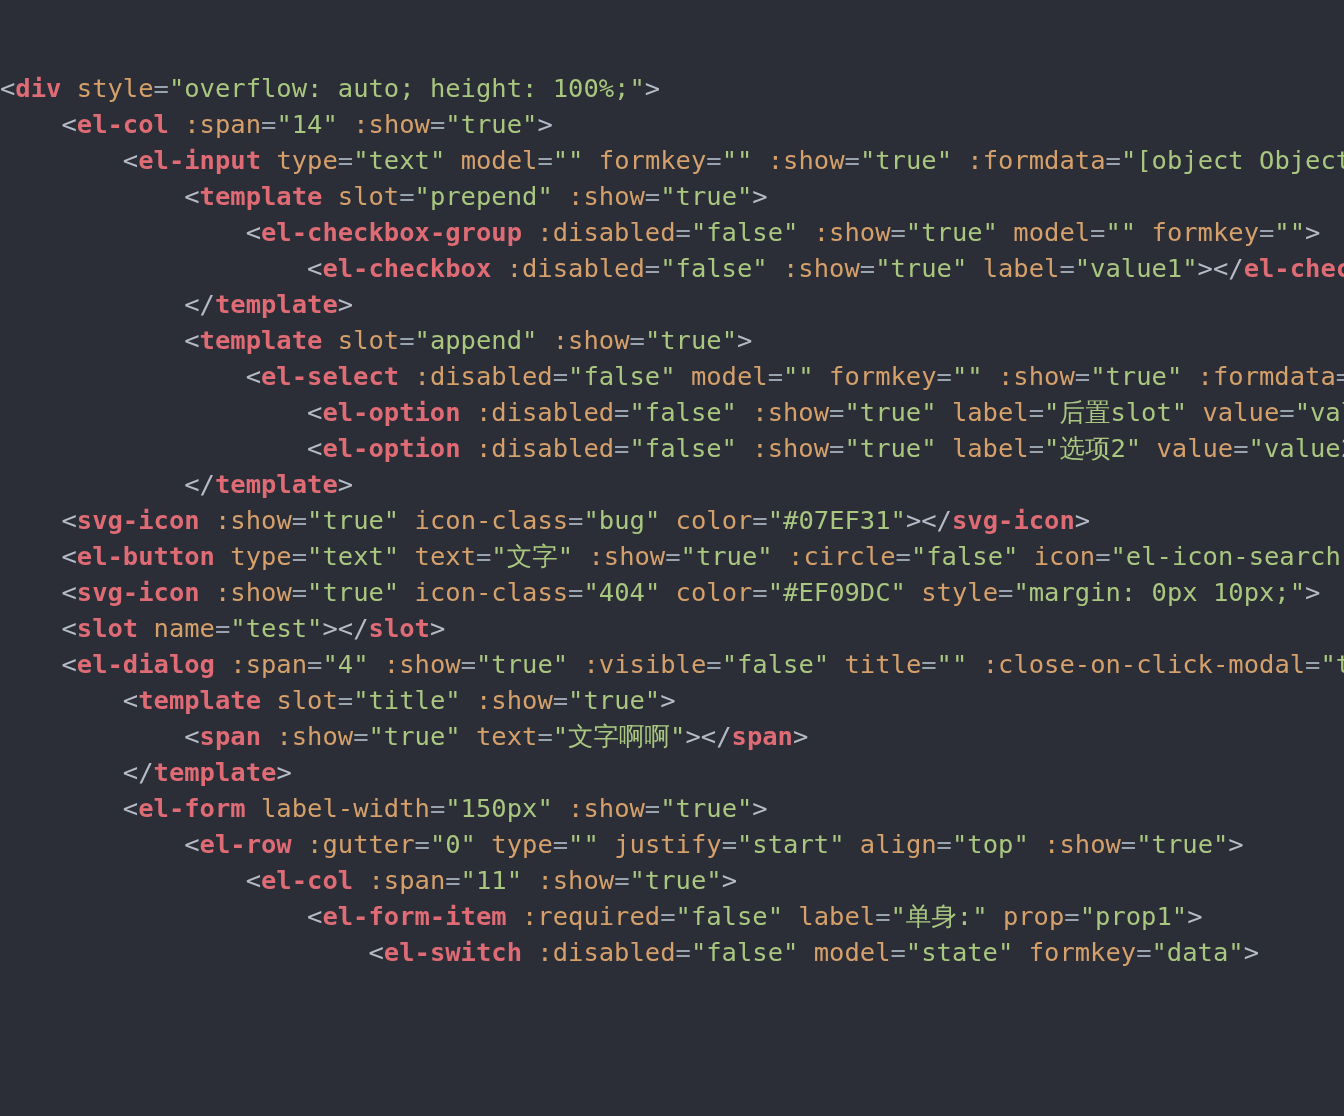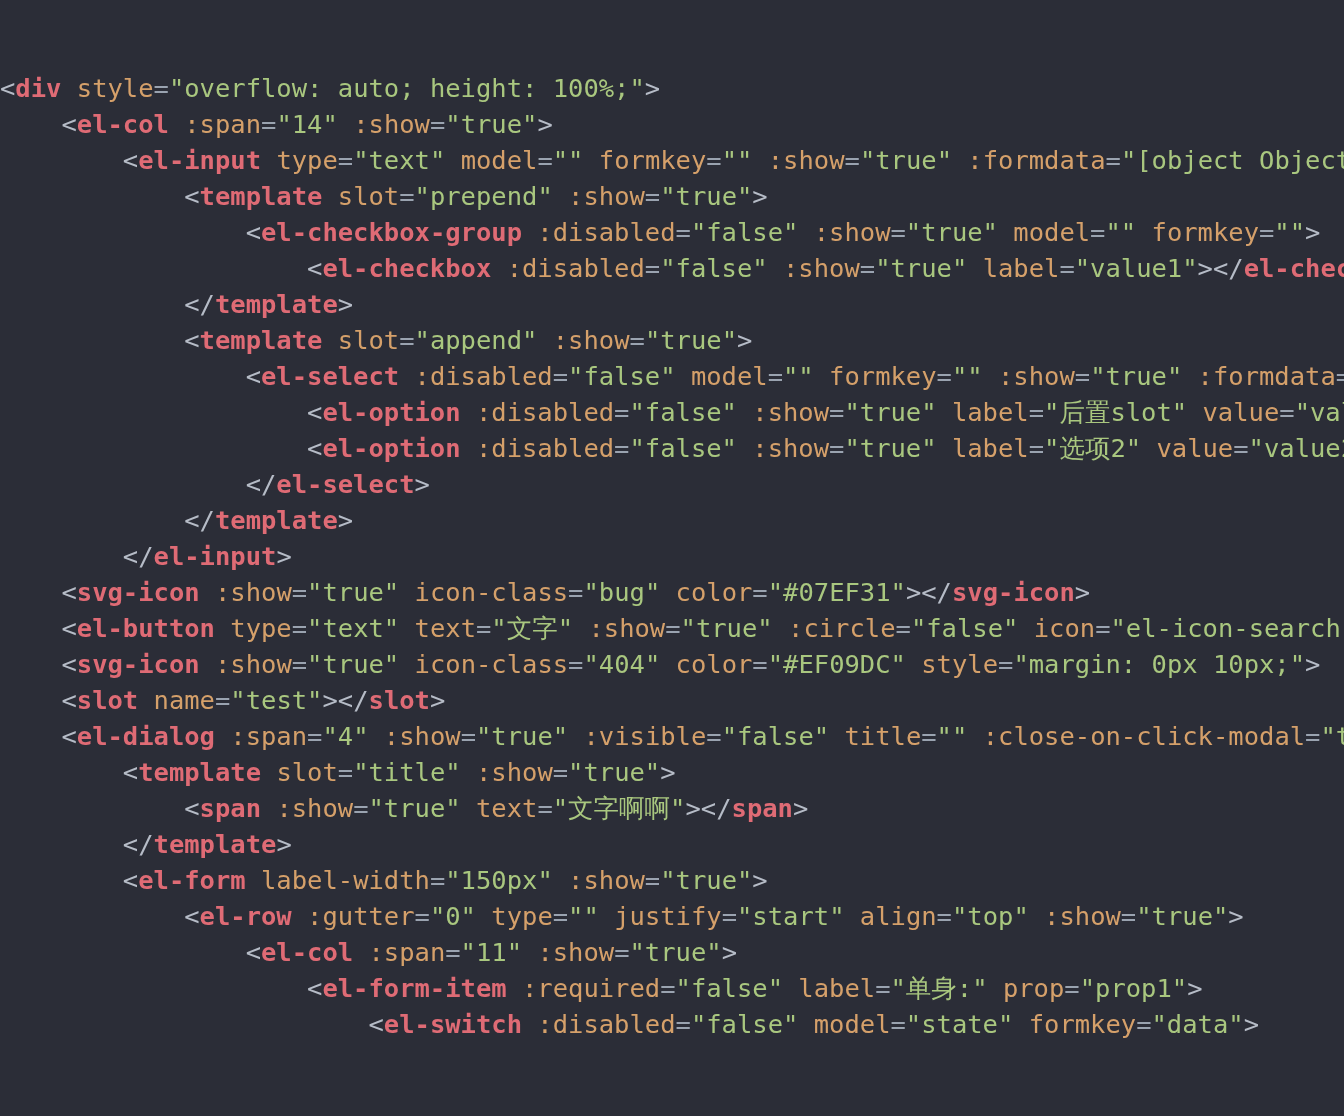--- a/index.html
+++ b/index.html
@@ -53,23 +53,21 @@
       <div class="code-line"><span>    </span><span class="tok-punct">&lt;</span><span class="tok-tag">el-col</span><span class="tok-text"> </span><span class="tok-attr">:span</span><span class="tok-eq">=</span><span class="tok-val">"14"</span><span class="tok-text"> </span><span class="tok-attr">:show</span><span class="tok-eq">=</span><span class="tok-val">"true"</span><span class="tok-punct">&gt;</span></div>
       <div class="code-line"><span>        </span><span class="tok-punct">&lt;</span><span class="tok-tag">el-input</span><span class="tok-text"> </span><span class="tok-attr">type</span><span class="tok-eq">=</span><span class="tok-val">"text"</span><span class="tok-text"> </span><span class="tok-attr">model</span><span class="tok-eq">=</span><span class="tok-val">""</span><span class="tok-text"> </span><span class="tok-attr">formkey</span><span class="tok-eq">=</span><span class="tok-val">""</span><span class="tok-text"> </span><span class="tok-attr">:show</span><span class="tok-eq">=</span><span class="tok-val">"true"</span><span class="tok-text"> </span><span class="tok-attr">:formdata</span><span class="tok-eq">=</span><span class="tok-val">"[object Object]"</span></div>
       <div class="code-line"><span>            </span><span class="tok-punct">&lt;</span><span class="tok-tag">template</span><span class="tok-text"> </span><span class="tok-attr">slot</span><span class="tok-eq">=</span><span class="tok-val">"prepend"</span><span class="tok-text"> </span><span class="tok-attr">:show</span><span class="tok-eq">=</span><span class="tok-val">"true"</span><span class="tok-punct">&gt;</span></div>
       <div class="code-line"><span>                </span><span class="tok-punct">&lt;</span><span class="tok-tag">el-checkbox-group</span><span class="tok-text"> </span><span class="tok-attr">:disabled</span><span class="tok-eq">=</span><span class="tok-val">"false"</span><span class="tok-text"> </span><span class="tok-attr">:show</span><span class="tok-eq">=</span><span class="tok-val">"true"</span><span class="tok-text"> </span><span class="tok-attr">model</span><span class="tok-eq">=</span><span class="tok-val">""</span><span class="tok-text"> </span><span class="tok-attr">formkey</span><span class="tok-eq">=</span><span class="tok-val">""</span><span class="tok-punct">&gt;</span></div>
       <div class="code-line"><span>                    </span><span class="tok-punct">&lt;</span><span class="tok-tag">el-checkbox</span><span class="tok-text"> </span><span class="tok-attr">:disabled</span><span class="tok-eq">=</span><span class="tok-val">"false"</span><span class="tok-text"> </span><span class="tok-attr">:show</span><span class="tok-eq">=</span><span class="tok-val">"true"</span><span class="tok-text"> </span><span class="tok-attr">label</span><span class="tok-eq">=</span><span class="tok-val">"value1"</span><span class="tok-punct">&gt;</span><span class="tok-punct">&lt;/</span><span class="tok-tag">el-checkbox</span></div>
       <div class="code-line"><span>            </span><span class="tok-punct">&lt;/</span><span class="tok-tag">template</span><span class="tok-punct">&gt;</span></div>
       <div class="code-line"><span>            </span><span class="tok-punct">&lt;</span><span class="tok-tag">template</span><span class="tok-text"> </span><span class="tok-attr">slot</span><span class="tok-eq">=</span><span class="tok-val">"append"</span><span class="tok-text"> </span><span class="tok-attr">:show</span><span class="tok-eq">=</span><span class="tok-val">"true"</span><span class="tok-punct">&gt;</span></div>
       <div class="code-line"><span>                </span><span class="tok-punct">&lt;</span><span class="tok-tag">el-select</span><span class="tok-text"> </span><span class="tok-attr">:disabled</span><span class="tok-eq">=</span><span class="tok-val">"false"</span><span class="tok-text"> </span><span class="tok-attr">model</span><span class="tok-eq">=</span><span class="tok-val">""</span><span class="tok-text"> </span><span class="tok-attr">formkey</span><span class="tok-eq">=</span><span class="tok-val">""</span><span class="tok-text"> </span><span class="tok-attr">:show</span><span class="tok-eq">=</span><span class="tok-val">"true"</span><span class="tok-text"> </span><span class="tok-attr">:formdata</span><span class="tok-eq">=</span></div>
       <div class="code-line"><span>                    </span><span class="tok-punct">&lt;</span><span class="tok-tag">el-option</span><span class="tok-text"> </span><span class="tok-attr">:disabled</span><span class="tok-eq">=</span><span class="tok-val">"false"</span><span class="tok-text"> </span><span class="tok-attr">:show</span><span class="tok-eq">=</span><span class="tok-val">"true"</span><span class="tok-text"> </span><span class="tok-attr">label</span><span class="tok-eq">=</span><span class="tok-val">"后置slot"</span><span class="tok-text"> </span><span class="tok-attr">value</span><span class="tok-eq">=</span><span class="tok-val">"value1"</span></div>
       <div class="code-line"><span>                    </span><span class="tok-punct">&lt;</span><span class="tok-tag">el-option</span><span class="tok-text"> </span><span class="tok-attr">:disabled</span><span class="tok-eq">=</span><span class="tok-val">"false"</span><span class="tok-text"> </span><span class="tok-attr">:show</span><span class="tok-eq">=</span><span class="tok-val">"true"</span><span class="tok-text"> </span><span class="tok-attr">label</span><span class="tok-eq">=</span><span class="tok-val">"选项2"</span><span class="tok-text"> </span><span class="tok-attr">value</span><span class="tok-eq">=</span><span class="tok-val">"value2"</span></div>
-      <div class="code-line"><span>                </span><span class="tok-punct">&lt;/</span><span class="tok-tag">el-select</span><span class="tok-punct">&gt;</span></div>
       <div class="code-line"><span>            </span><span class="tok-punct">&lt;/</span><span class="tok-tag">template</span><span class="tok-punct">&gt;</span></div>
-      <div class="code-line"><span>        </span><span class="tok-punct">&lt;/</span><span class="tok-tag">el-input</span><span class="tok-punct">&gt;</span></div>
       <div class="code-line"><span>    </span><span class="tok-punct">&lt;</span><span class="tok-tag">svg-icon</span><span class="tok-text"> </span><span class="tok-attr">:show</span><span class="tok-eq">=</span><span class="tok-val">"true"</span><span class="tok-text"> </span><span class="tok-attr">icon-class</span><span class="tok-eq">=</span><span class="tok-val">"bug"</span><span class="tok-text"> </span><span class="tok-attr">color</span><span class="tok-eq">=</span><span class="tok-val">"#07EF31"</span><span class="tok-punct">&gt;</span><span class="tok-punct">&lt;/</span><span class="tok-tag">svg-icon</span><span class="tok-punct">&gt;</span></div>
       <div class="code-line"><span>    </span><span class="tok-punct">&lt;</span><span class="tok-tag">el-button</span><span class="tok-text"> </span><span class="tok-attr">type</span><span class="tok-eq">=</span><span class="tok-val">"text"</span><span class="tok-text"> </span><span class="tok-attr">text</span><span class="tok-eq">=</span><span class="tok-val">"文字"</span><span class="tok-text"> </span><span class="tok-attr">:show</span><span class="tok-eq">=</span><span class="tok-val">"true"</span><span class="tok-text"> </span><span class="tok-attr">:circle</span><span class="tok-eq">=</span><span class="tok-val">"false"</span><span class="tok-text"> </span><span class="tok-attr">icon</span><span class="tok-eq">=</span><span class="tok-val">"el-icon-search"</span></div>
       <div class="code-line"><span>    </span><span class="tok-punct">&lt;</span><span class="tok-tag">svg-icon</span><span class="tok-text"> </span><span class="tok-attr">:show</span><span class="tok-eq">=</span><span class="tok-val">"true"</span><span class="tok-text"> </span><span class="tok-attr">icon-class</span><span class="tok-eq">=</span><span class="tok-val">"404"</span><span class="tok-text"> </span><span class="tok-attr">color</span><span class="tok-eq">=</span><span class="tok-val">"#EF09DC"</span><span class="tok-text"> </span><span class="tok-attr">style</span><span class="tok-eq">=</span><span class="tok-val">"margin: 0px 10px;"</span><span class="tok-punct">&gt;</span></div>
       <div class="code-line"><span>    </span><span class="tok-punct">&lt;</span><span class="tok-tag">slot</span><span class="tok-text"> </span><span class="tok-attr">name</span><span class="tok-eq">=</span><span class="tok-val">"test"</span><span class="tok-punct">&gt;</span><span class="tok-punct">&lt;/</span><span class="tok-tag">slot</span><span class="tok-punct">&gt;</span></div>
       <div class="code-line"><span>    </span><span class="tok-punct">&lt;</span><span class="tok-tag">el-dialog</span><span class="tok-text"> </span><span class="tok-attr">:span</span><span class="tok-eq">=</span><span class="tok-val">"4"</span><span class="tok-text"> </span><span class="tok-attr">:show</span><span class="tok-eq">=</span><span class="tok-val">"true"</span><span class="tok-text"> </span><span class="tok-attr">:visible</span><span class="tok-eq">=</span><span class="tok-val">"false"</span><span class="tok-text"> </span><span class="tok-attr">title</span><span class="tok-eq">=</span><span class="tok-val">""</span><span class="tok-text"> </span><span class="tok-attr">:close-on-click-modal</span><span class="tok-eq">=</span><span class="tok-val">"true"</span></div>
       <div class="code-line"><span>        </span><span class="tok-punct">&lt;</span><span class="tok-tag">template</span><span class="tok-text"> </span><span class="tok-attr">slot</span><span class="tok-eq">=</span><span class="tok-val">"title"</span><span class="tok-text"> </span><span class="tok-attr">:show</span><span class="tok-eq">=</span><span class="tok-val">"true"</span><span class="tok-punct">&gt;</span></div>
       <div class="code-line"><span>            </span><span class="tok-punct">&lt;</span><span class="tok-tag">span</span><span class="tok-text"> </span><span class="tok-attr">:show</span><span class="tok-eq">=</span><span class="tok-val">"true"</span><span class="tok-text"> </span><span class="tok-attr">text</span><span class="tok-eq">=</span><span class="tok-val">"文字啊啊"</span><span class="tok-punct">&gt;</span><span class="tok-punct">&lt;/</span><span class="tok-tag">span</span><span class="tok-punct">&gt;</span></div>
       <div class="code-line"><span>        </span><span class="tok-punct">&lt;/</span><span class="tok-tag">template</span><span class="tok-punct">&gt;</span></div>
       <div class="code-line"><span>        </span><span class="tok-punct">&lt;</span><span class="tok-tag">el-form</span><span class="tok-text"> </span><span class="tok-attr">label-width</span><span class="tok-eq">=</span><span class="tok-val">"150px"</span><span class="tok-text"> </span><span class="tok-attr">:show</span><span class="tok-eq">=</span><span class="tok-val">"true"</span><span class="tok-punct">&gt;</span></div>
       <div class="code-line"><span>            </span><span class="tok-punct">&lt;</span><span class="tok-tag">el-row</span><span class="tok-text"> </span><span class="tok-attr">:gutter</span><span class="tok-eq">=</span><span class="tok-val">"0"</span><span class="tok-text"> </span><span class="tok-attr">type</span><span class="tok-eq">=</span><span class="tok-val">""</span><span class="tok-text"> </span><span class="tok-attr">justify</span><span class="tok-eq">=</span><span class="tok-val">"start"</span><span class="tok-text"> </span><span class="tok-attr">align</span><span class="tok-eq">=</span><span class="tok-val">"top"</span><span class="tok-text"> </span><span class="tok-attr">:show</span><span class="tok-eq">=</span><span class="tok-val">"true"</span><span class="tok-punct">&gt;</span></div>

